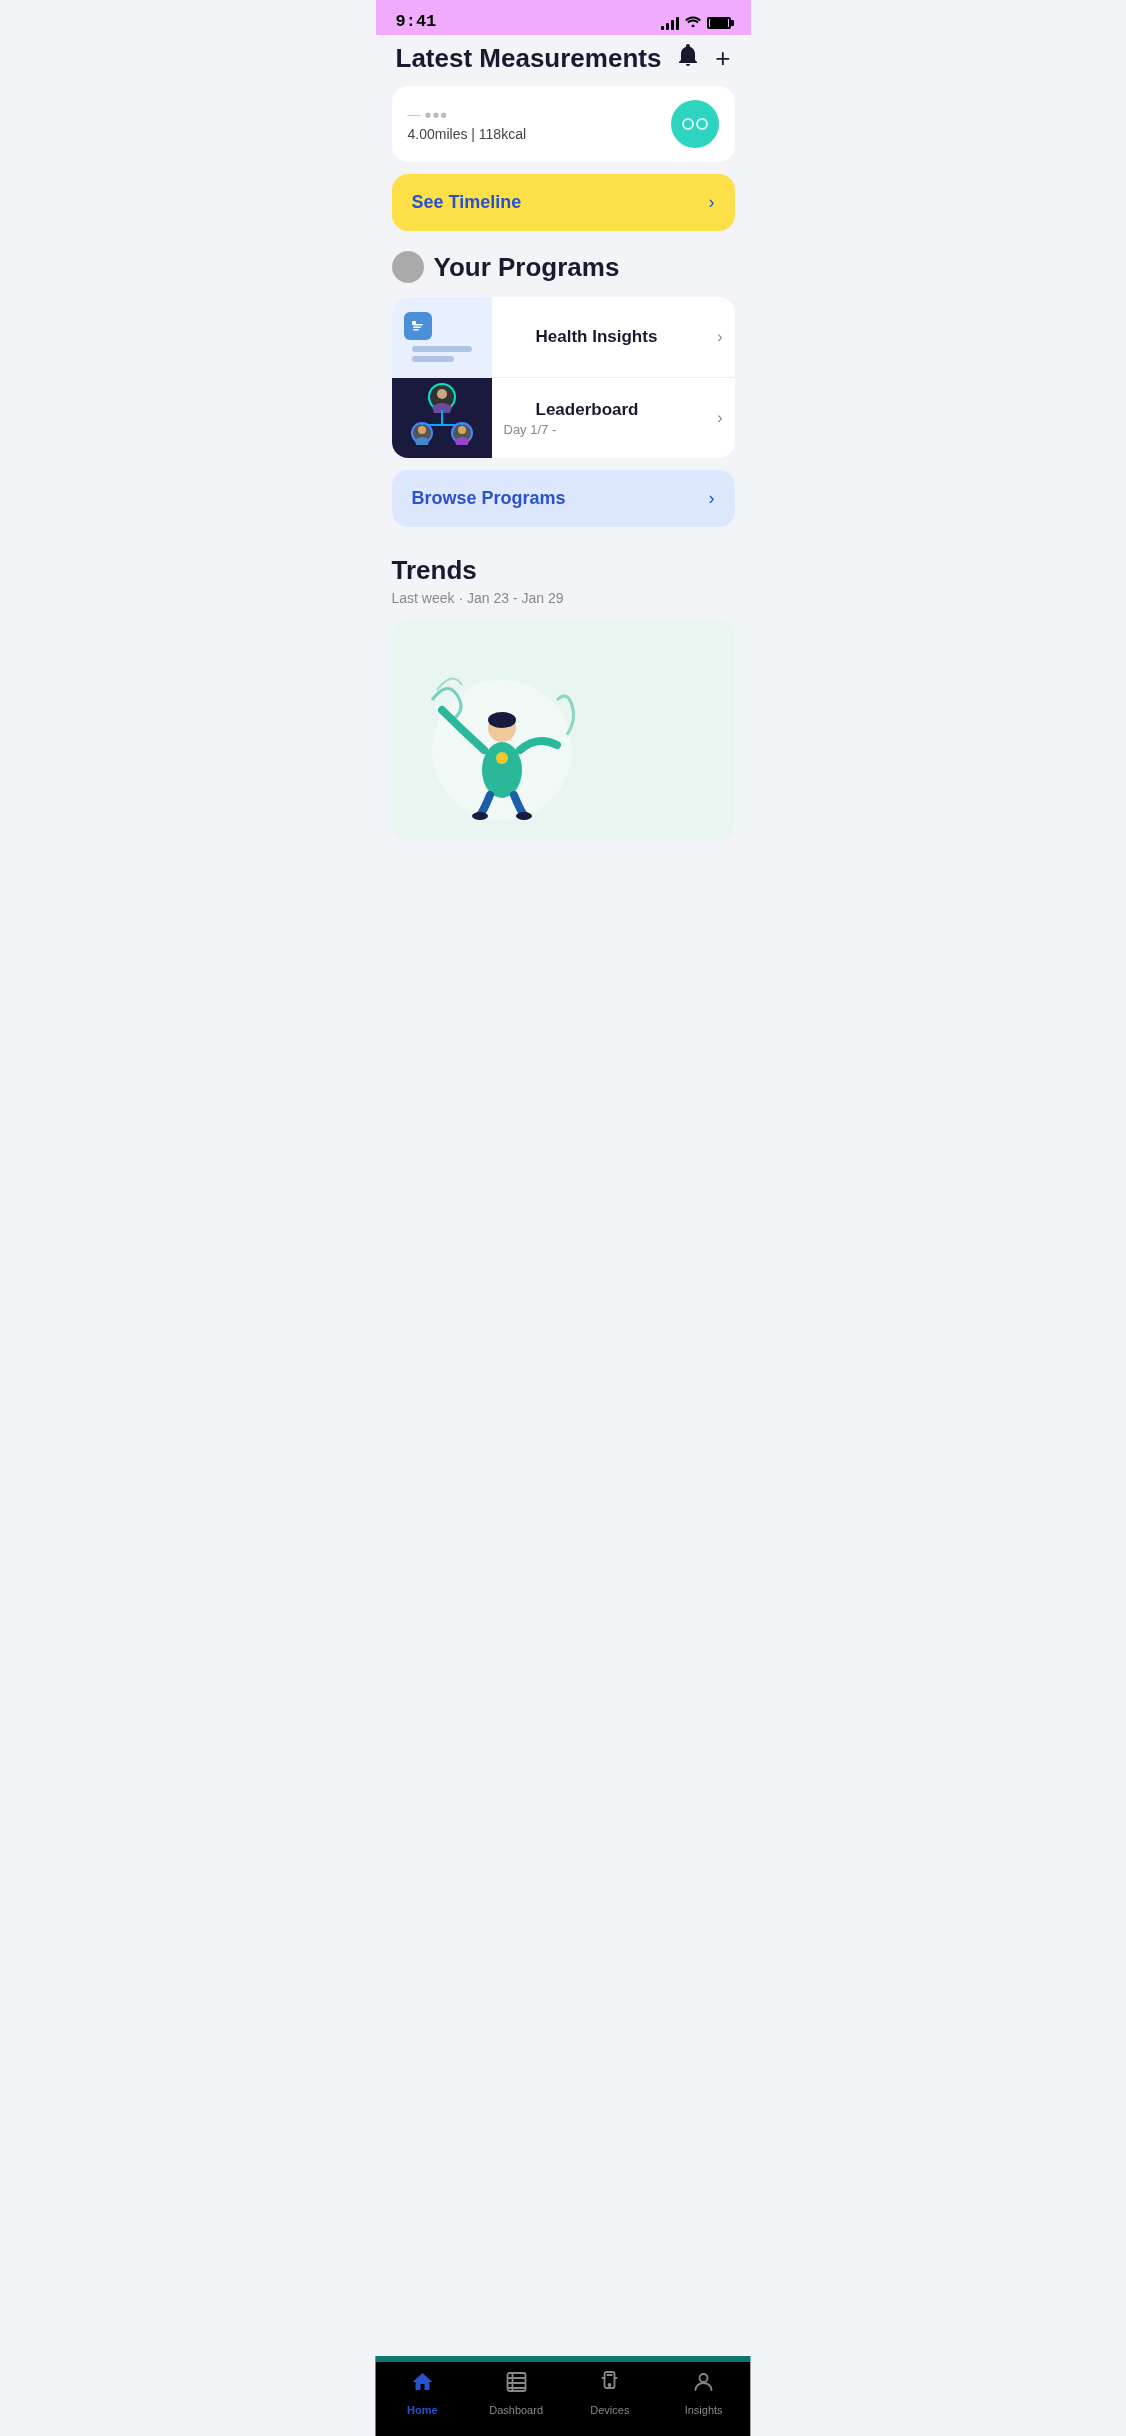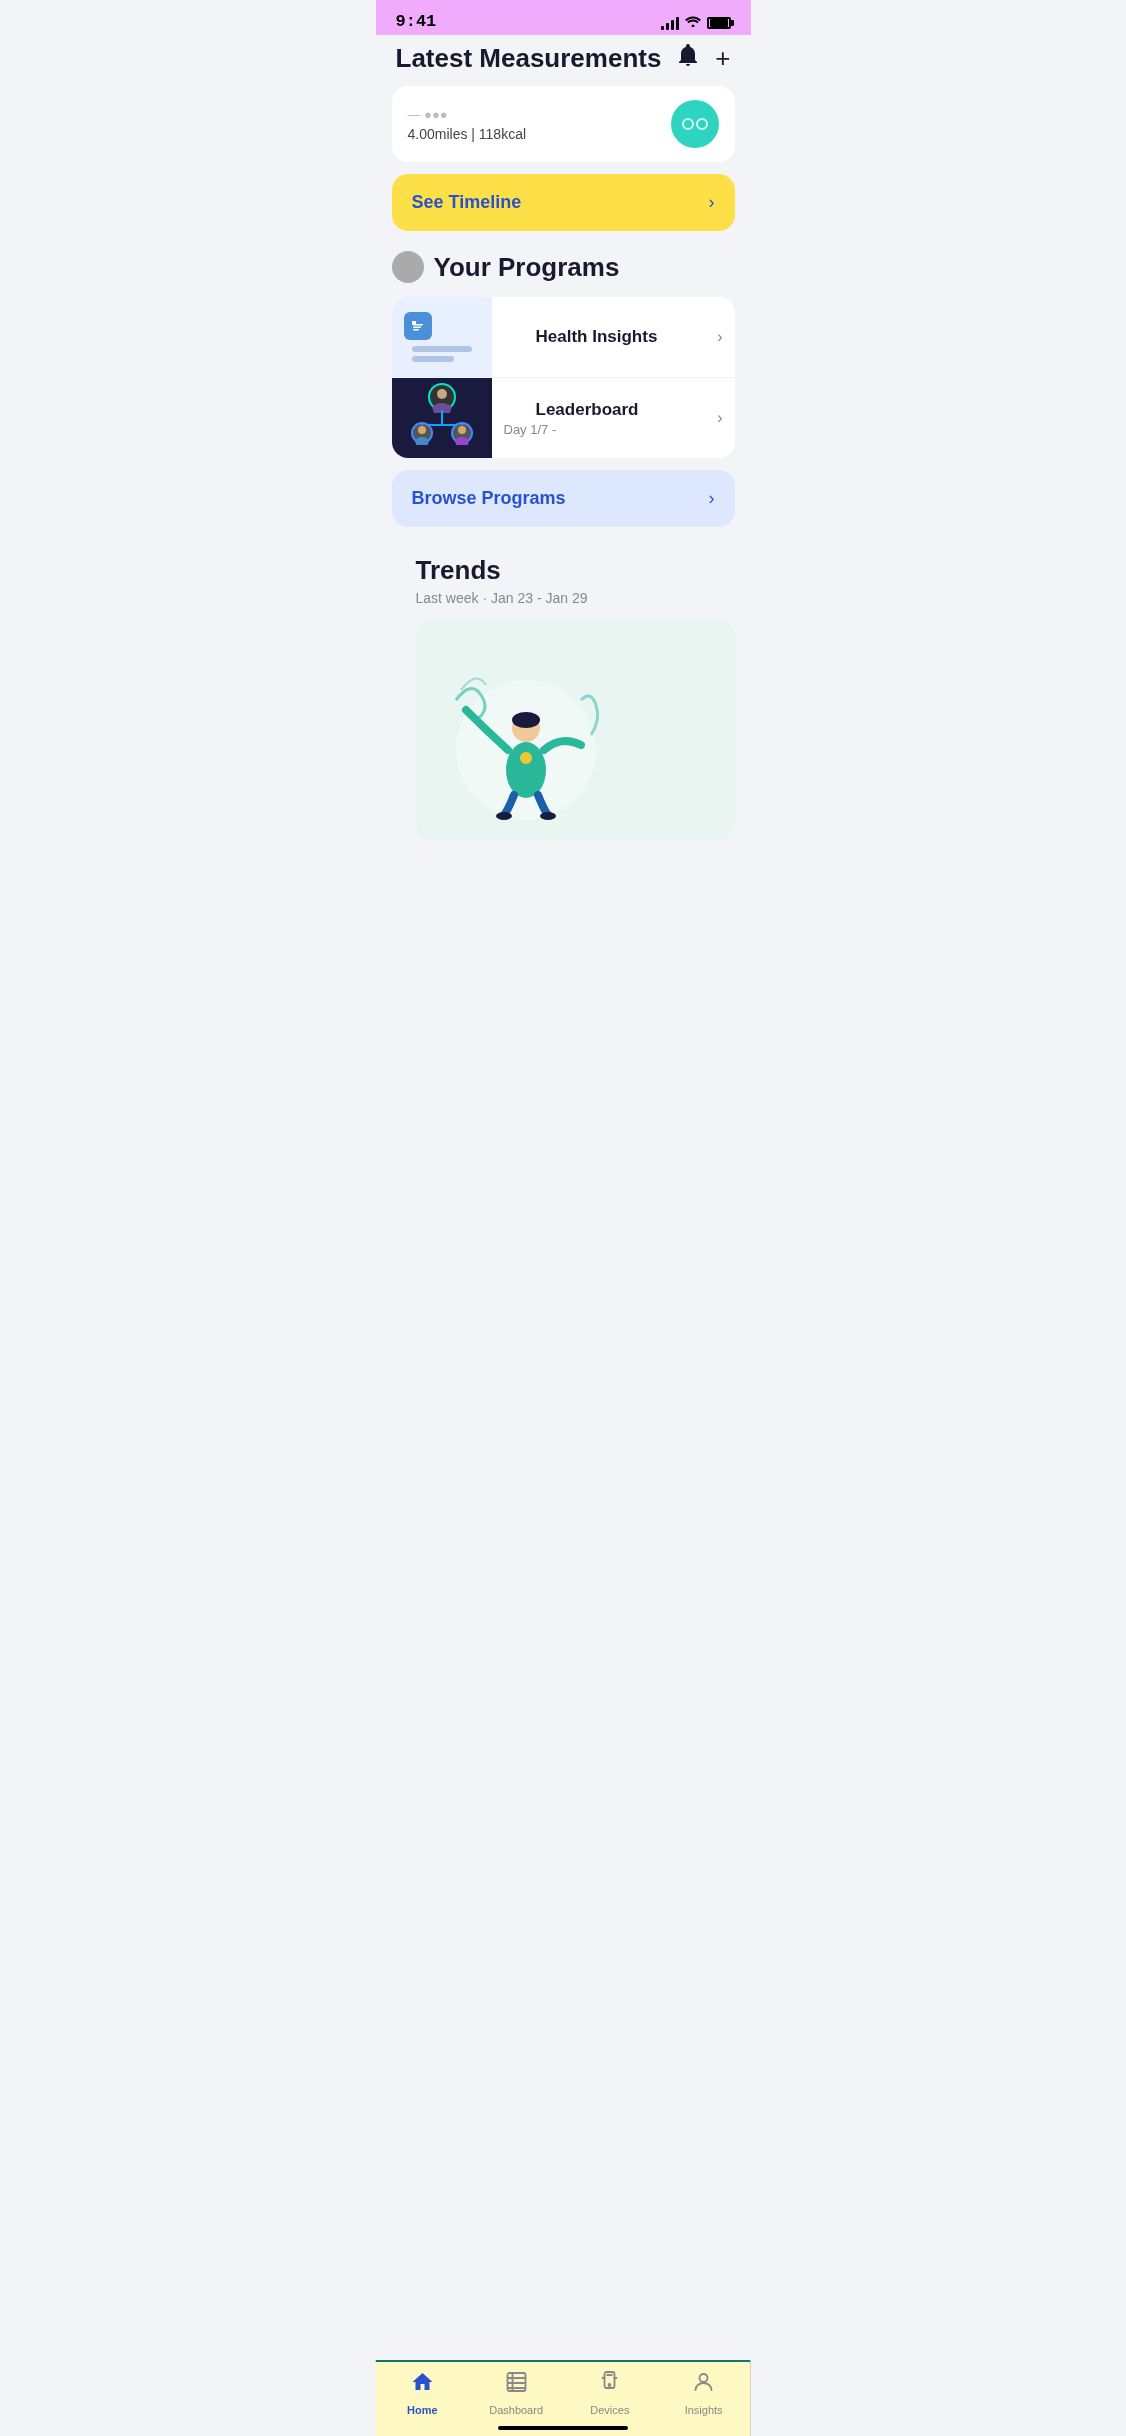--- a/index.html
+++ b/index.html
@@ -252,21 +252,20 @@
     }
     .browse-btn-text {
       font-size: 18px;
       font-weight: 600;
       color: #2a52cc;
     }
 
     
     .trends-section {
       margin-bottom: 16px;
-      margin-left: 24px;
     }
     .trends-title {
       font-size: 26px;
       font-weight: 700;
       color: #1a1a2e;
       margin-bottom: 4px;
     }
     .trends-subtitle {
       font-size: 14px;
       color: #888;
@@ -283,22 +282,22 @@
       position: relative;
     }
 
     
     .bottom-nav {
       position: fixed;
       bottom: 0;
       left: 50%;
       transform: translateX(-50%);
       width: 375px;
-      background: #fef9c3;
-      border-top: 2px solid #0f766e;
+      background: #000000;
+      border-top: 6px solid #0f766e;
       display: flex;
       justify-content: space-around;
       padding: 8px 0 20px;
       z-index: 100;
     }
     .nav-item {
       display: flex;
       flex-direction: column;
       align-items: center;
       gap: 4px;

